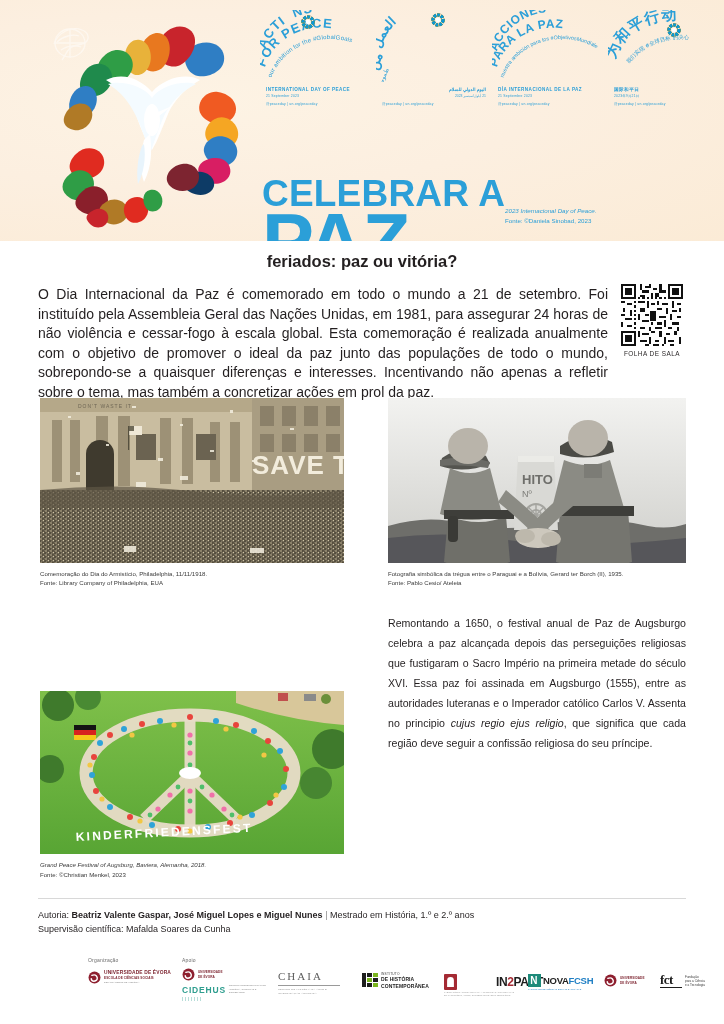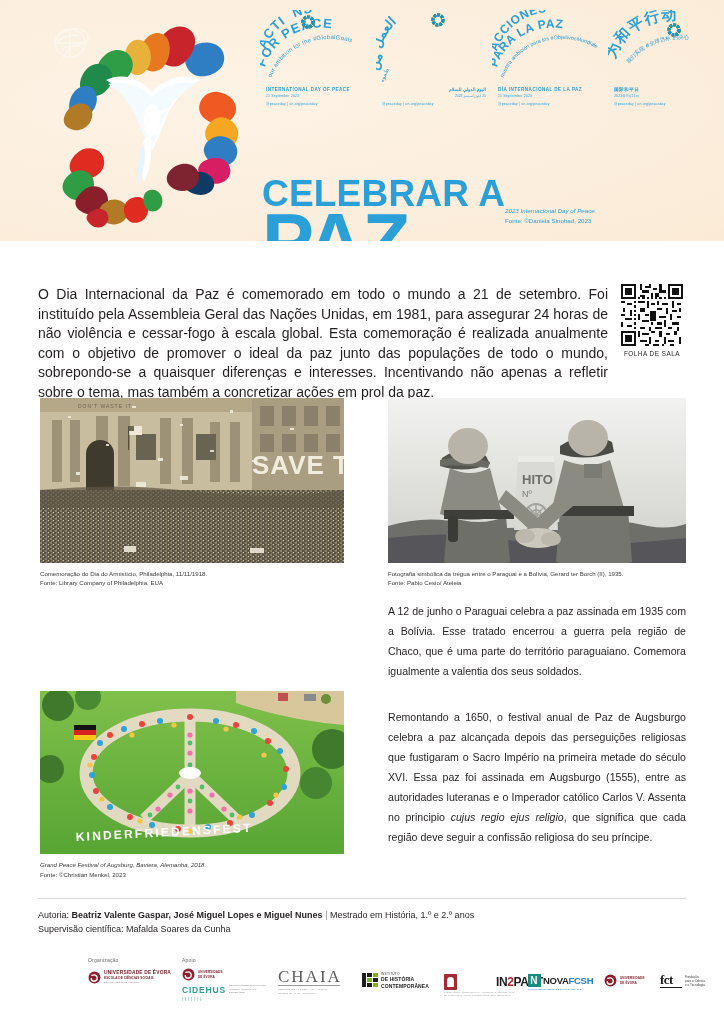--- a/index.html
+++ b/index.html
@@ -126,21 +126,21 @@
   .f-org   { left: 88px;  top: 5px; }
   .f-apoio { left: 182px; top: 5px; }
   .logo { position: absolute; display: flex; align-items: center; }
   .logo .mark { flex: none; }
   .logo .txt { margin-left: 3px; }
   .logo .t1 { font-size: 4.9px; font-weight: 700; color: #7d2430; letter-spacing: .15px; line-height: 6px;}
   .logo .t2 { font-size: 3.1px; font-weight: 700; color: #7d2430; letter-spacing: .1px; line-height: 4.5px;}
   .logo .t3 { font-size: 2.4px; color: #8b8b8b; line-height: 3.6px; }
 
   .ue-swirl { width: 13px; height: 13px; }
-  .chaia-t { font-size: 17px; letter-spacing: 2px; color: #5d5d5d; font-family:"Liberation Serif", serif; line-height: 13px;}
+  .chaia-t { font-size: 11px; letter-spacing: 2px; color: #5d5d5d; font-family:"Liberation Serif", serif; line-height: 13px;}
   .chaia-s { font-size: 2.5px; color: #8b8b8b; letter-spacing: .3px; line-height: 4px; }
   .ihc-t1 { font-size: 3.2px; color: #3b3b3b; line-height: 4.4px; letter-spacing:.2px;}
   .ihc-t2 { font-size: 5px; font-weight: 700; color: #1d1d1d; line-height: 6.2px; letter-spacing:.1px;}
   .in2-t  { font-size: 12px; font-weight: 700; color: #1d1d1d; letter-spacing: -.4px; line-height: 12px; padding-left: 36px;}
   .in2-t .two { color: #a42a33; }
   .in2-s  { font-size: 2.1px; color: #9a9a9a; letter-spacing: .1px; line-height: 3px;}
   .nova-t { font-size: 9.5px; font-weight: 700; letter-spacing: -.3px; line-height: 10px;}
   .nova-t .a { color: #1e1e1e; }
   .nova-t .b { color: #1f7fc4; }
   .nova-s { font-size: 2.3px; color: #1f7fc4; line-height: 3.2px; }
@@ -335,20 +335,21 @@
       <div class="t-celebrar">CELEBRAR A</div>
       <div class="t-paz">PAZ</div>
     </div>
 
     <div class="hero-credit">
       <div>2023 Internacional Day of Peace.</div>
       <div class="nf">Fonte: ©Daniela Sinobad, 2023</div>
     </div>
   </div>
 
+  <div class="subtitle">feriados: paz ou vitória?</div>
 
   <p class="intro">O Dia Internacional da Paz é comemorado em todo o mundo a 21 de setembro. Foi instituído pela Assembleia Geral das Nações Unidas, em 1981, para assegurar 24 horas de não violência e cessar-fogo à escala global. Esta comemoração é realizada anualmente com o objetivo de promover o ideal da paz junto das populações de todo o mundo, sobrepondo-se a quaisquer diferenças e interesses. Incentivando não apenas a refletir sobre o tema, mas também a concretizar ações em prol da paz.</p>
 
   <div class="qr-box">
     <svg class="qr" viewBox="0 0 29 29" shape-rendering="crispEdges">
       <rect width="29" height="29" fill="#ffffff"></rect>
       <g fill="#111111">
 
         <rect x="0" y="0" width="7" height="1"></rect>
           <rect x="0" y="6" width="7" height="1"></rect>
@@ -701,21 +702,20 @@
         <ellipse cx="137" cy="138" rx="10" ry="7" fill="#bdb8ac"></ellipse>
         <ellipse cx="163" cy="141" rx="10" ry="7" fill="#bdb8ac"></ellipse>
       </g>
     </svg>
 
     <div class="caption">
       <div>Fotografia simbólica da trégua entre o Paraguai e a Bolívia, Gerard ter Borch (II), 1935.</div>
       <div>Fonte: Pablo Cesio/ Ateleia</div>
     </div>
 
-    <p class="body-text">A 12 de junho o Paraguai celebra a paz assinada em 1935 com a Bolívia. Esse tratado encerrou a guerra pela região de Chaco, que é uma parte do território paraguaiano. Comemora igualmente a valentia dos seus soldados.</p>
 
     <p class="body-text p2nd"><span>Remontando a 1650, o festival anual de Paz de Augsburgo celebra a paz alcançada depois das perseguições religiosas que fustigaram o Sacro Império na primeira metade do século XVI. Essa paz foi assinada em Augsburgo (1555), entre as autoridades luteranas e o Imperador católico Carlos V. Assenta no principio </span><em>cujus regio ejus religio</em><span>, que significa que cada região deve seguir a confissão religiosa do seu príncipe.</span></p>
   </div>
 
   <div class="rule"></div>
   <div class="authorship">
     <div>
       <span>Autoria:</span>
       <b>Beatriz Valente Gaspar, José Miguel Lopes e Miguel Nunes</b>
       <span class="sep">|</span>

